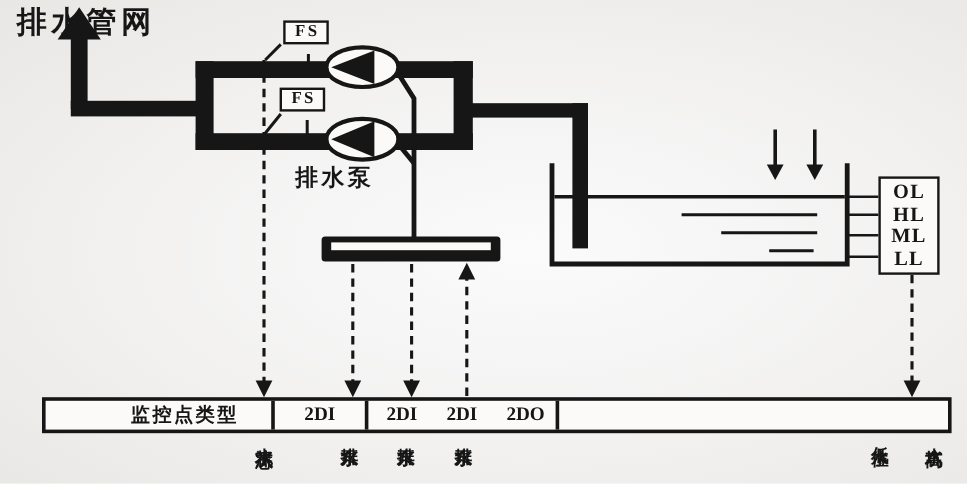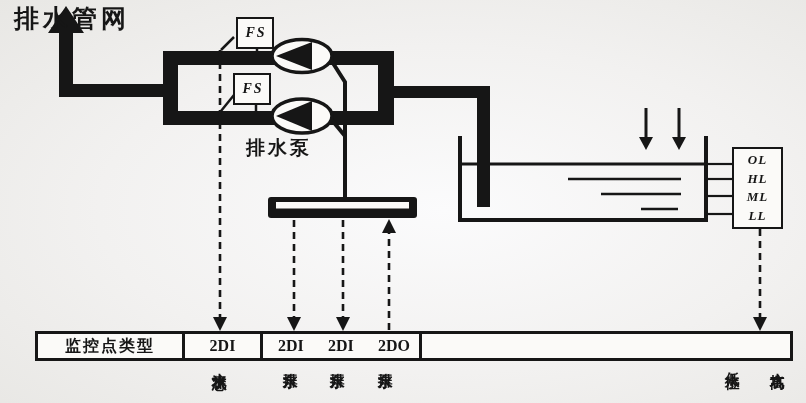--- a/index.html
+++ b/index.html
@@ -10,32 +10,32 @@
     color:#161616;
   }
   #stage svg{position:absolute;left:0;top:0;}
   .abs{position:absolute;box-sizing:border-box;}
   .cjk{font-weight:700;color:#161616;}
   .code{font-family:"Liberation Serif","DejaVu Serif",serif;font-weight:700;color:#161616;}
   .box{
     background:#fbfaf8;border:2.5px solid #161616;
     display:flex;align-items:center;justify-content:center;
   }
-  .fsbox{width:38px;height:32px;font-size:14px;letter-spacing:2px;padding-left:2px;font-style:italic;}
+  .fsbox{width:38px;height:20px;font-size:14px;letter-spacing:2px;padding-left:2px;}
   .lvlbox{
     width:51px;height:82px;flex-direction:column;justify-content:space-around;
     padding:2px 0;border-width:2.5px;
   }
-  .lvlbox div{font-size:13px;line-height:18px;letter-spacing:1px;font-style:italic;}
+  .lvlbox div{font-size:17px;line-height:18px;letter-spacing:1px;}
   .lbl-network{left:14px;top:2px;font-size:25px;letter-spacing:4px;}
   .lbl-pump{left:246px;top:135px;font-size:19px;letter-spacing:3px;}
   .lbl-sump{left:533px;top:138px;font-size:20px;letter-spacing:6px;}
   .mtable{
     left:35px;top:331px;width:758px;height:30px;display:flex;
-    border:3px solid #161616;background:#fbfaf8;
+    border:3px solid #161616;background:#fbfaf8;padding-left:44px;
   }
   .mtable .cell{
     box-sizing:border-box;border-right:3px solid #161616;
     display:flex;align-items:center;justify-content:center;
     font-size:16px;height:100%;
   }
   .mtable .cell:last-child{border-right:none;}
   .c-head{width:147px;font-size:16.5px;letter-spacing:2px;font-weight:700;}
   .c-flow{width:78px;}
   .c-pumps{width:159px;justify-content:space-between !important;padding:0 9px 0 15px;}

